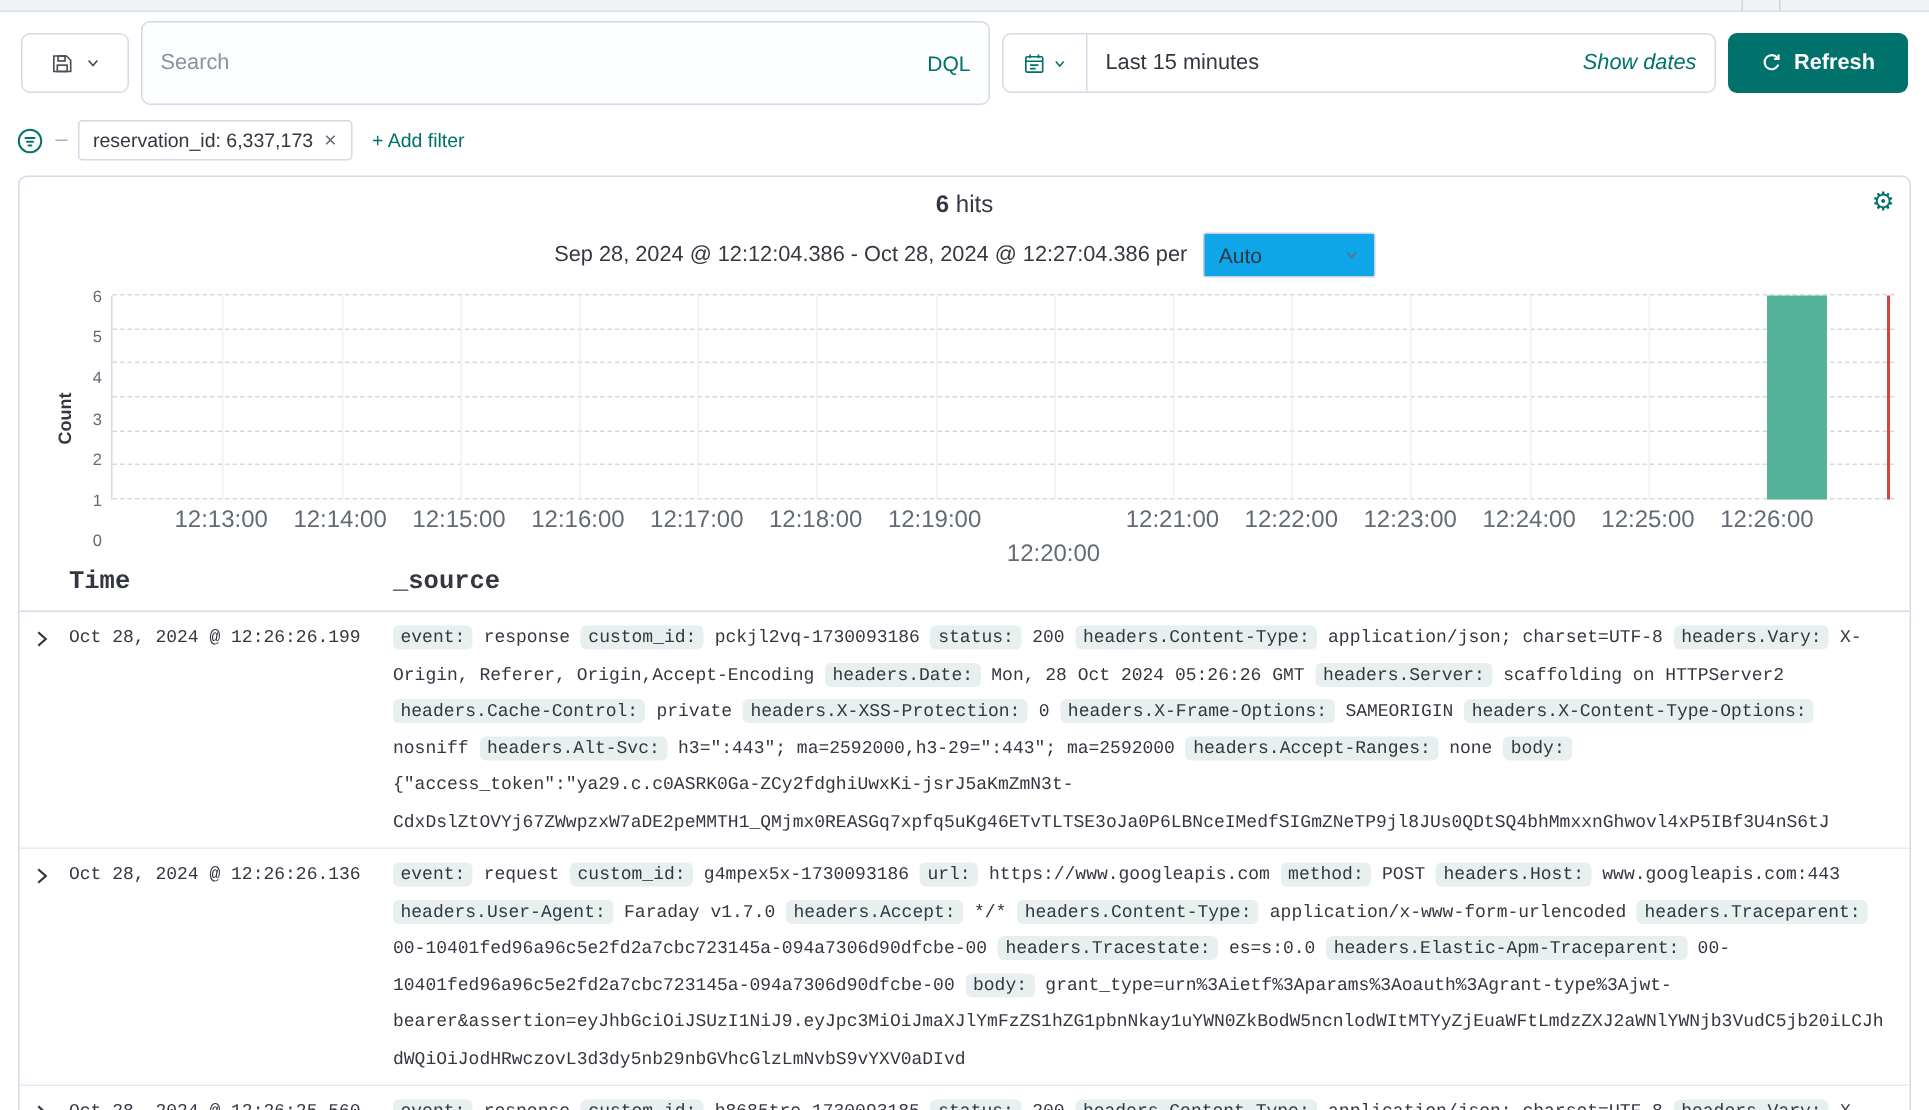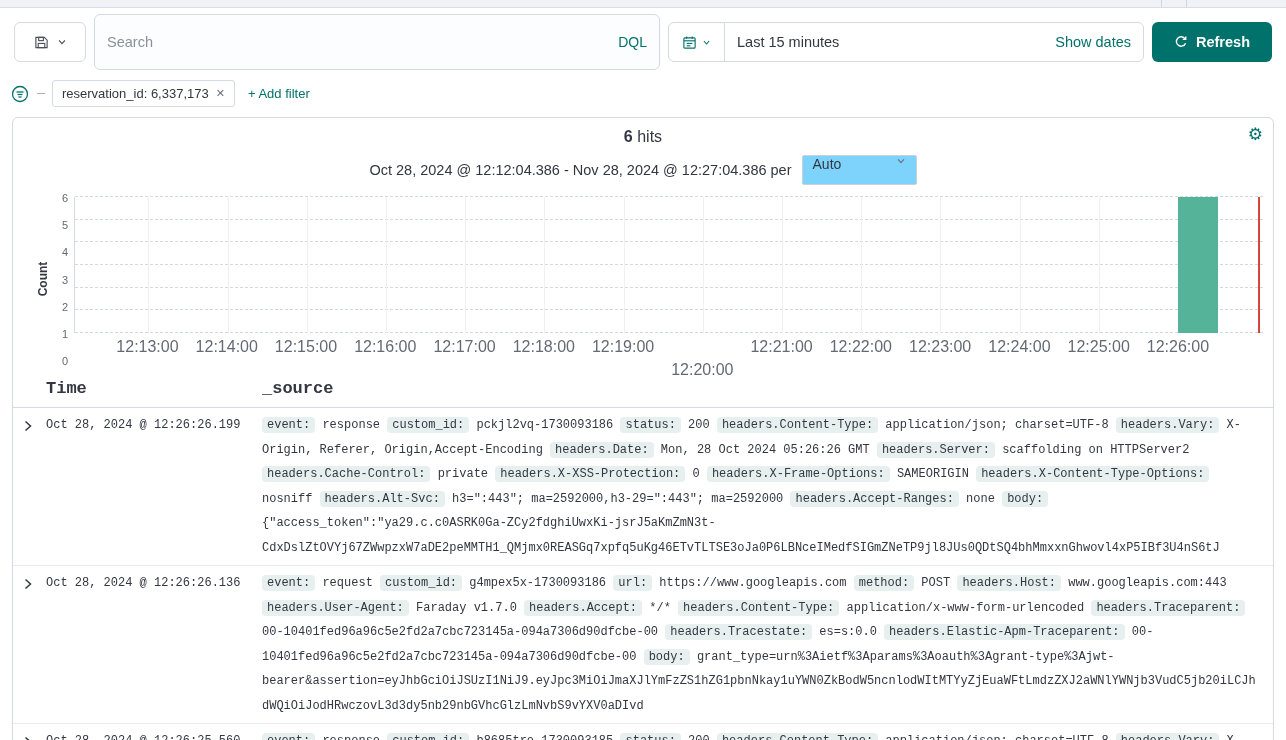--- a/index.html
+++ b/index.html
@@ -18,21 +18,21 @@
     display:flex; align-items:center; padding:0 12px; }
   .search-box input { flex:1; border:none; outline:none; background:transparent; font-size:14.5px;
     color:#343741; font-family:inherit; }
   .search-box input::placeholder { color:#8b919c; }
   .dql { color:#00726b; font-size:14px; margin-left:10px; cursor:pointer; }
   .date-group { display:flex; height:40px; border:1px solid #d3dae6; border-radius:6px; background:#fff; width:476px; }
   .cal-btn { width:56px; display:flex; align-items:center; justify-content:center; gap:5px;
     border-right:1px solid #d3dae6; cursor:pointer; }
   .range-area { flex:1; display:flex; align-items:center; justify-content:space-between; padding:0 12px; }
   .range-text { font-size:14.5px; color:#343741; }
-  .show-dates { color:#00726b; font-size:14.5px; cursor:pointer; }
+  .show-dates { color:#00726b; font-size:14.5px; cursor:pointer;font-style:italic; }
   .refresh-btn { width:120px; height:40px; border:none; border-radius:6px; background:#00726b; color:#fff;
     font-weight:bold; font-size:14.5px; display:flex; align-items:center; justify-content:center; gap:8px;
     cursor:pointer; font-family:inherit; }
 
   
   .filter-row { display:flex; align-items:center; gap:7px; padding:6px 14px 10px 10px; }
   .filter-dash { width:8px; height:1px; background:#a8b0ba; }
   .chips { display:flex; gap:6px; }
   .chip { display:inline-flex; align-items:center; gap:7px; border:1px solid #d3dae6; background:#fff;
     border-radius:3px; padding:5px 9px; font-size:13px; color:#343741; cursor:pointer; }
@@ -40,22 +40,22 @@
   .add-filter { color:#00726b; font-size:13px; margin-left:6px; cursor:pointer; }
 
   
   .panel { margin:0 12px; border:1px solid #d3dae6; border-radius:6px; background:#fff;
     height:660px; position:relative; padding-top:10px; overflow:hidden; }
   .gear { position:absolute; top:8px; right:10px; color:#00726b; font-size:17px; cursor:pointer; line-height:1; }
   .hits-line { text-align:center; font-size:16px; }
   .hits-line b { font-weight:bold; }
   .range-line { margin-top:9px; display:flex; align-items:center; justify-content:center; gap:10px;
     font-size:14.5px; }
-  .interval-select { width:115px; height:30px; border:1px solid #cbd1dc; border-radius:2px; background:#7dd3fc;
-    display:flex; justify-content:space-between; padding:0 10px; font-size:14px; cursor:pointer; }
+  .interval-select { width:115px; height:30px; border:1px solid #cbd1dc; border-radius:2px; background:#0ea5e9;
+    display:flex; align-items:center; justify-content:space-between; padding:0 10px; font-size:14px; cursor:pointer; }
 
   
   .chart-area { position:relative; margin:12px 10px 0 61px; }
   .plot { position:relative; height:136px; border-left:1px solid #d3dae6; }
   .hgrid { position:absolute; left:0; right:0; height:0; border-top:1px dashed #d3d9e2; }
   .vgrid { position:absolute; top:0; bottom:0; width:1px; background:#eef0f6; }
   .bar { position:absolute; bottom:0; }
   .nowline { position:absolute; top:0; bottom:0; right:3px; width:2px; }
   .y-axis { position:absolute; top:0; bottom:0; left:-26px; width:20px; }
   .ytick { position:absolute; right:0; font-size:11px; color:#646a73; }
@@ -160,21 +160,21 @@
 
 <div class="panel">
   <span class="gear">⚙</span>
 
   <div class="hits-line">
     <b>6</b>
     <span>hits</span>
   </div>
 
   <div class="range-line">
-    <span>Oct 28, 2024 @ 12:12:04.386 - Nov 28, 2024 @ 12:27:04.386 per</span>
+    <span>Sep 28, 2024 @ 12:12:04.386 - Oct 28, 2024 @ 12:27:04.386 per</span>
     <span class="interval-select">
       <span>Auto</span>
       <span class="icon">
         <svg width="10" height="10" viewBox="0 0 12 12" fill="none" stroke="#69707d" stroke-width="1.4">
             <path d="M2.5 4 L6 8 L9.5 4"></path>
           </svg>
       </span>
     </span>
   </div>
 

